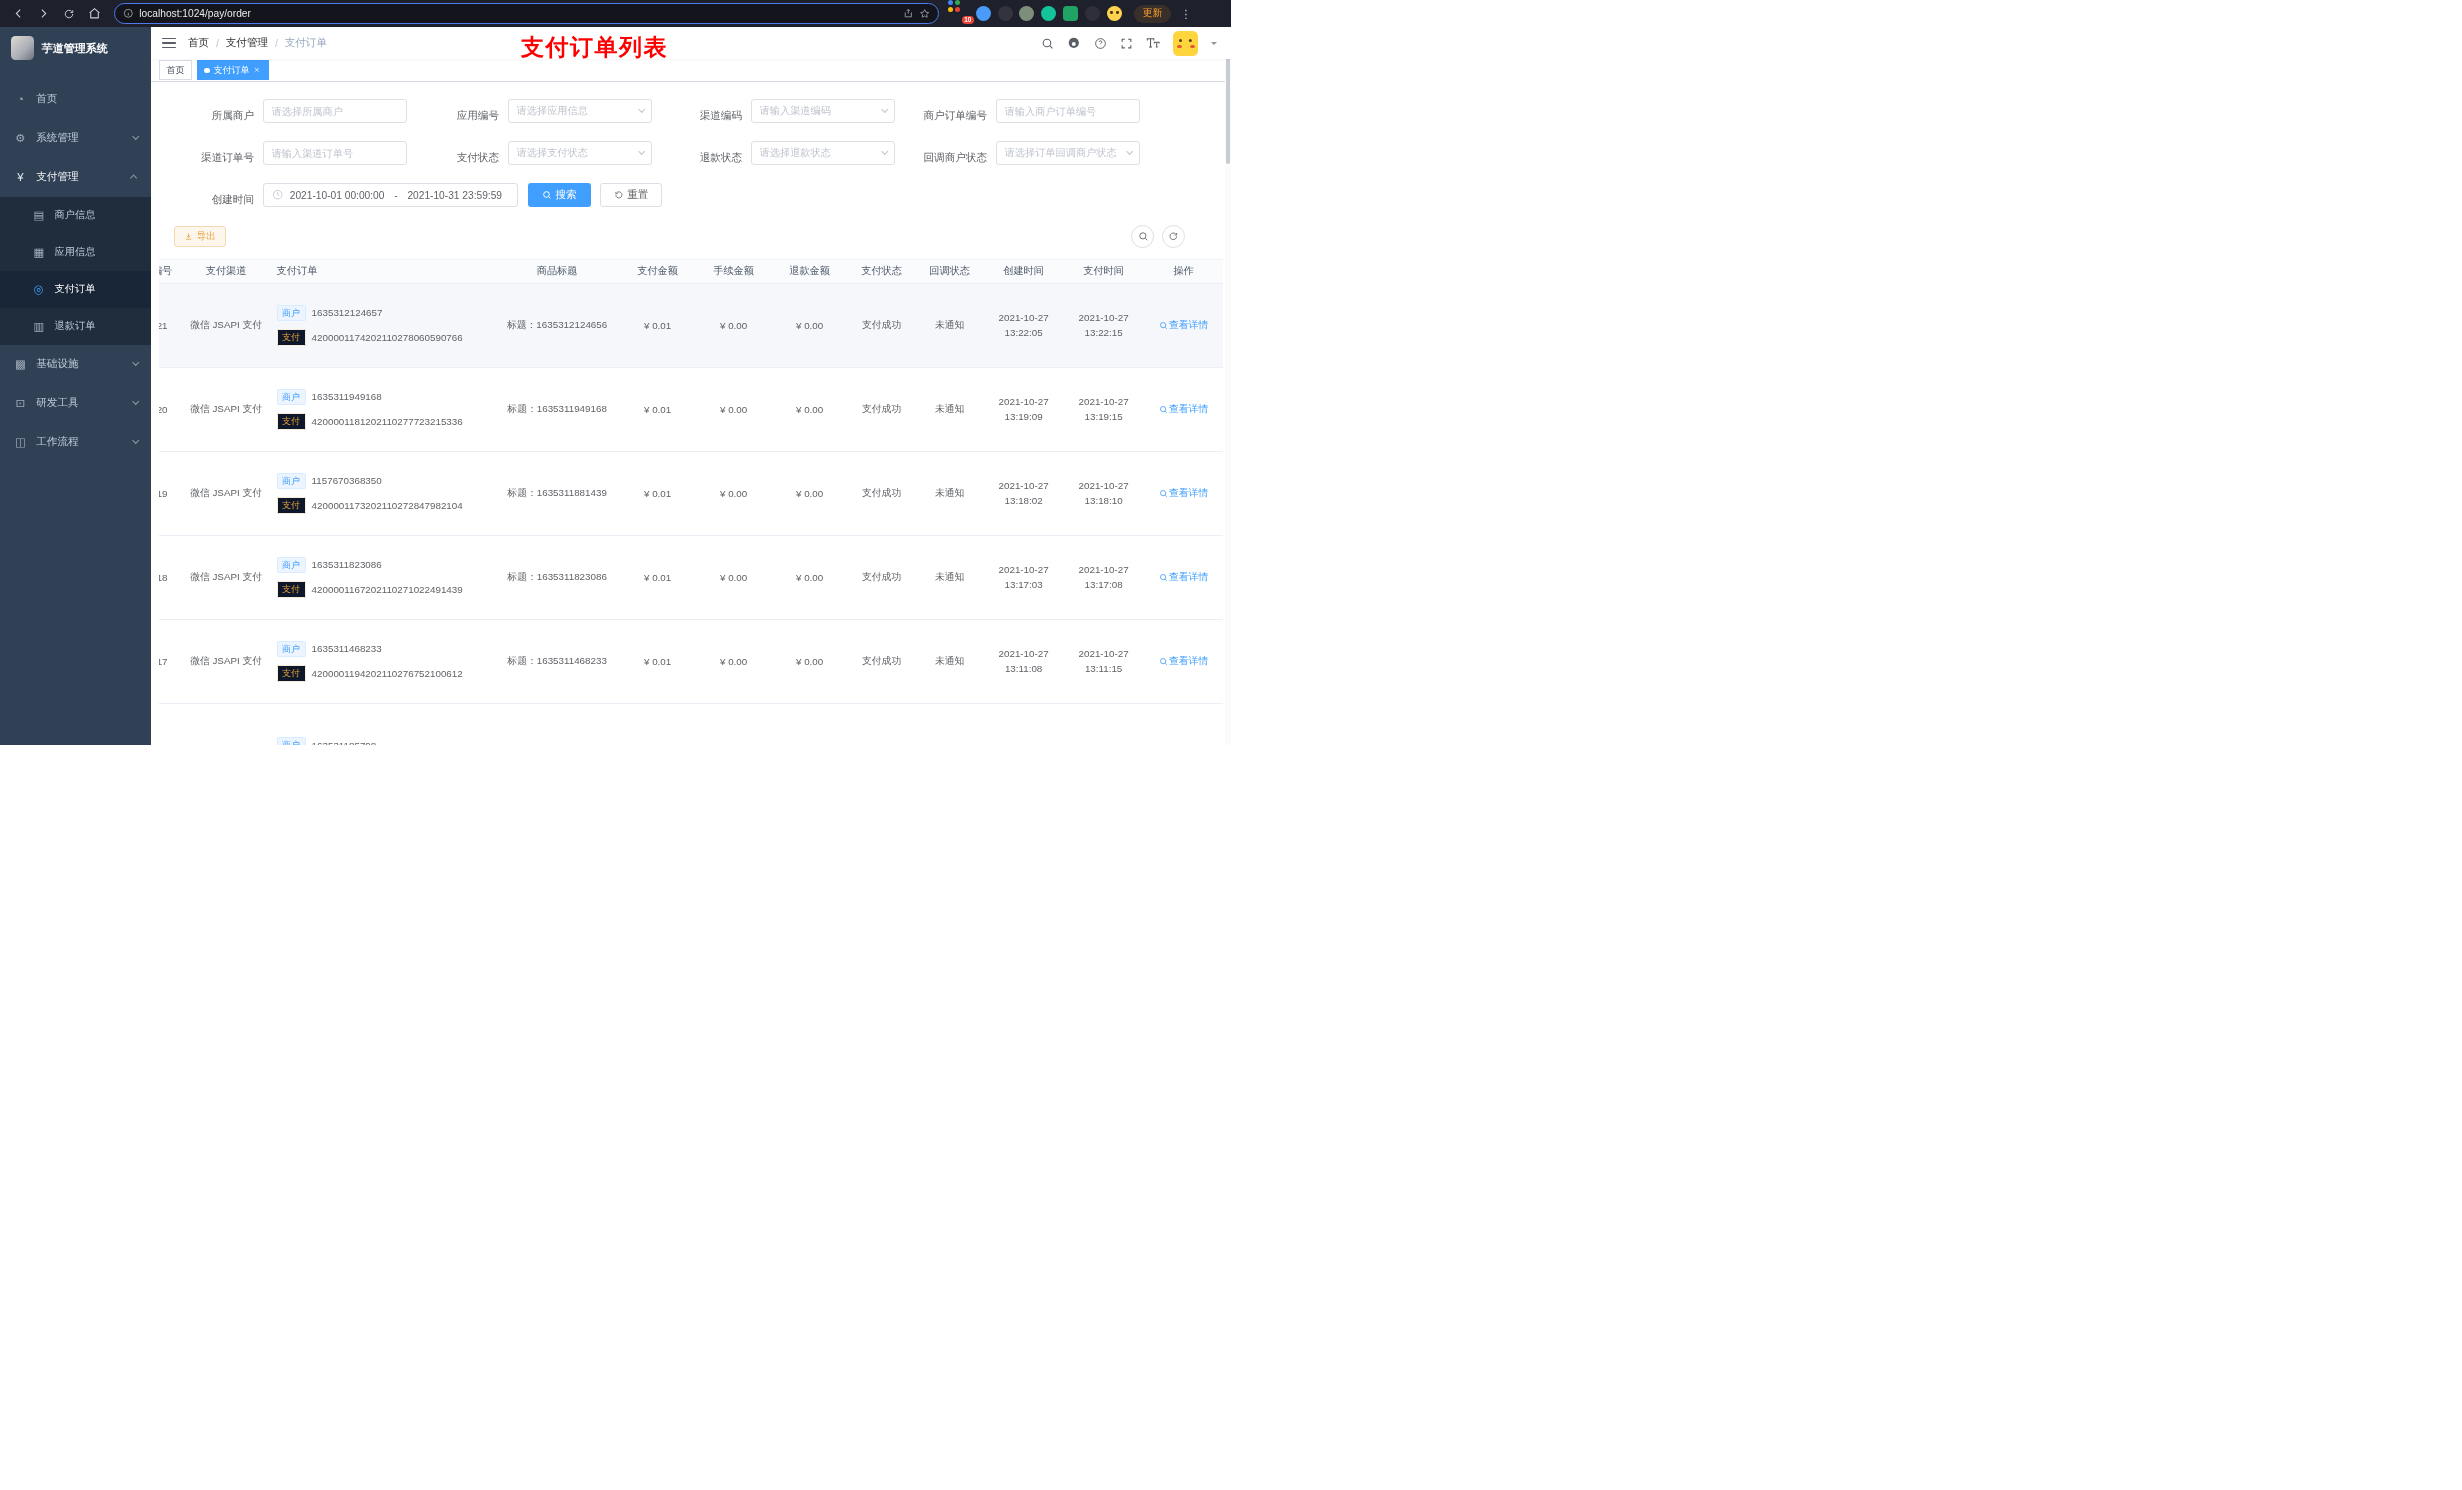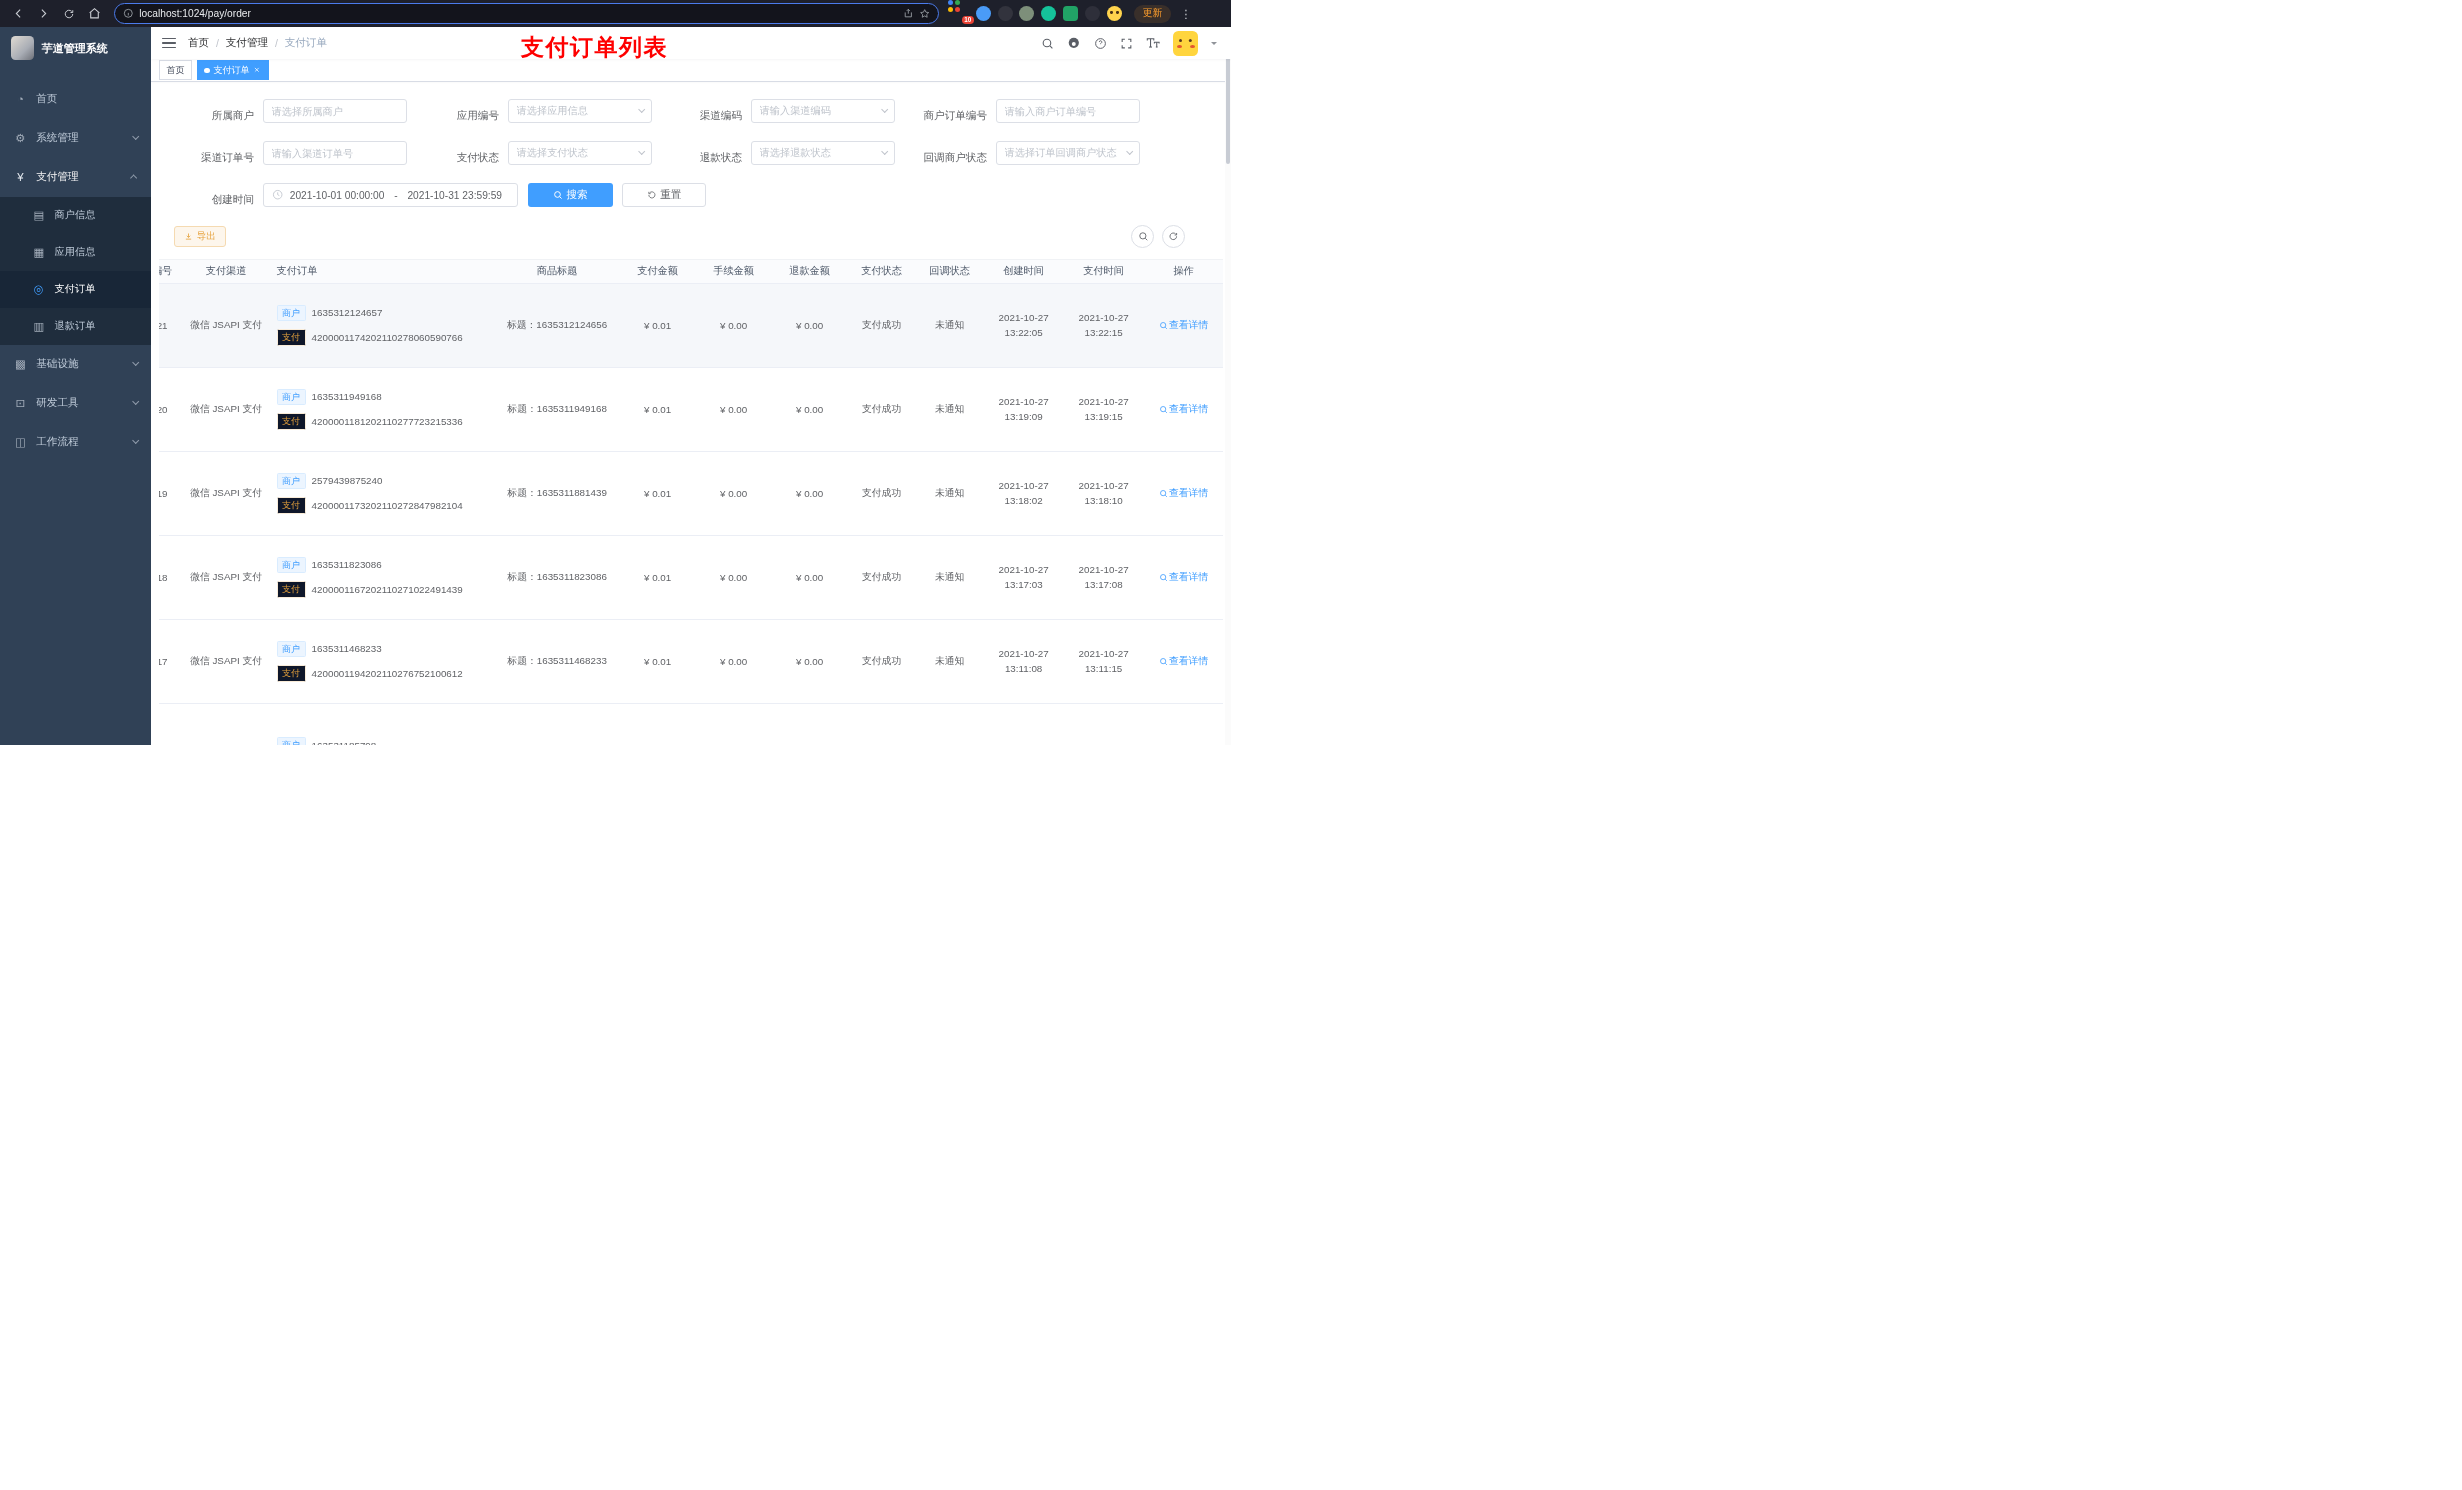--- a/index.html
+++ b/index.html
@@ -79,21 +79,21 @@
   .f-row { display:flex; margin-bottom:18px; align-items:flex-end; }
   .f-label { font-size:10.6px; color:#606266; text-align:right; padding-right:9px; flex:none; }
   .lw1 { width:77px; } .lw2 { width:101px; } .lw3 { width:99px; } .lw4 { width:101px; }
   .el-input, .el-select { width:144px; height:24px; border:0.8px solid #dcdfe6; border-radius:3px; font-size:10.2px; padding:0 7.6px; color:#606266; background:#fff; }
   input.el-input::placeholder { color:#bfc4cc; }
   .el-select { display:flex; align-items:center; cursor:pointer; }
   .el-select .ph { color:#bfc4cc; flex:1; white-space:nowrap; overflow:hidden; }
   .sel-chev { width:5.3px; height:5.3px; border-right:1.1px solid #c0c4cc; border-bottom:1.1px solid #c0c4cc; transform:rotate(45deg) translateY(-1.5px); flex:none; }
   .date-box { width:255px; height:24px; border:0.8px solid #dcdfe6; border-radius:3px; display:flex; align-items:center; gap:6.8px; padding:0 7.6px; font-size:10.2px; color:#606266; }
   .date-box .dsep { color:#606266; padding:0 3px; }
-  .btn { height:24px; border-radius:3px; font-size:10.6px; display:inline-flex; align-items:center; gap:3.8px; cursor:pointer; padding:0 24px; border:0.8px solid transparent; }
+  .btn { height:24px; border-radius:3px; font-size:10.6px; display:inline-flex; align-items:center; gap:3.8px; cursor:pointer; padding:0 13px; border:0.8px solid transparent; }
   .btn-primary { background:#409eff; color:#fff; margin-left:9.8px; }
   .btn-plain { background:#fff; color:#606266; border-color:#dcdfe6; margin-left:9px; }
 
   
   .toolbar-row { display:flex; align-items:center; padding:0 23px; margin-bottom:10.6px; }
   .btn-export { height:21px; padding:0 9px; border-radius:3px; background:#fdf6ec; border:0.8px solid #f5dab1; color:#e6a23c; font-size:9.5px; display:inline-flex; align-items:center; gap:3.8px; cursor:pointer; }
   .tool-circles { margin-left:auto; display:flex; gap:7.6px; margin-right:23px; }
   .circle-btn { width:23px; height:23px; border-radius:50%; border:0.8px solid #dcdfe6; display:flex; align-items:center; justify-content:center; color:#5f6368; cursor:pointer; background:#fff; }
 
   
@@ -513,21 +513,21 @@
                   </svg>
                   <span>查看详情</span>
                 </a></td>
           </tr>
           <tr>
             <td>19</td>
             <td>微信 JSAPI 支付</td>
             <td class="al">
               <div class="order-line">
                   <span class="tag tag-blue">商户</span>
-                  <span>2579439875240</span>
+                  <span>1157670368350</span>
                 </div>
               <div class="order-line">
                   <span class="tag tag-orange">支付</span>
                   <span>4200001173202110272847982104</span>
                 </div>
             </td>
             <td><span>标题：</span><span>1635311881439</span></td>
             <td>¥ 0.01</td>
             <td>¥ 0.00</td>
             <td>¥ 0.00</td>

